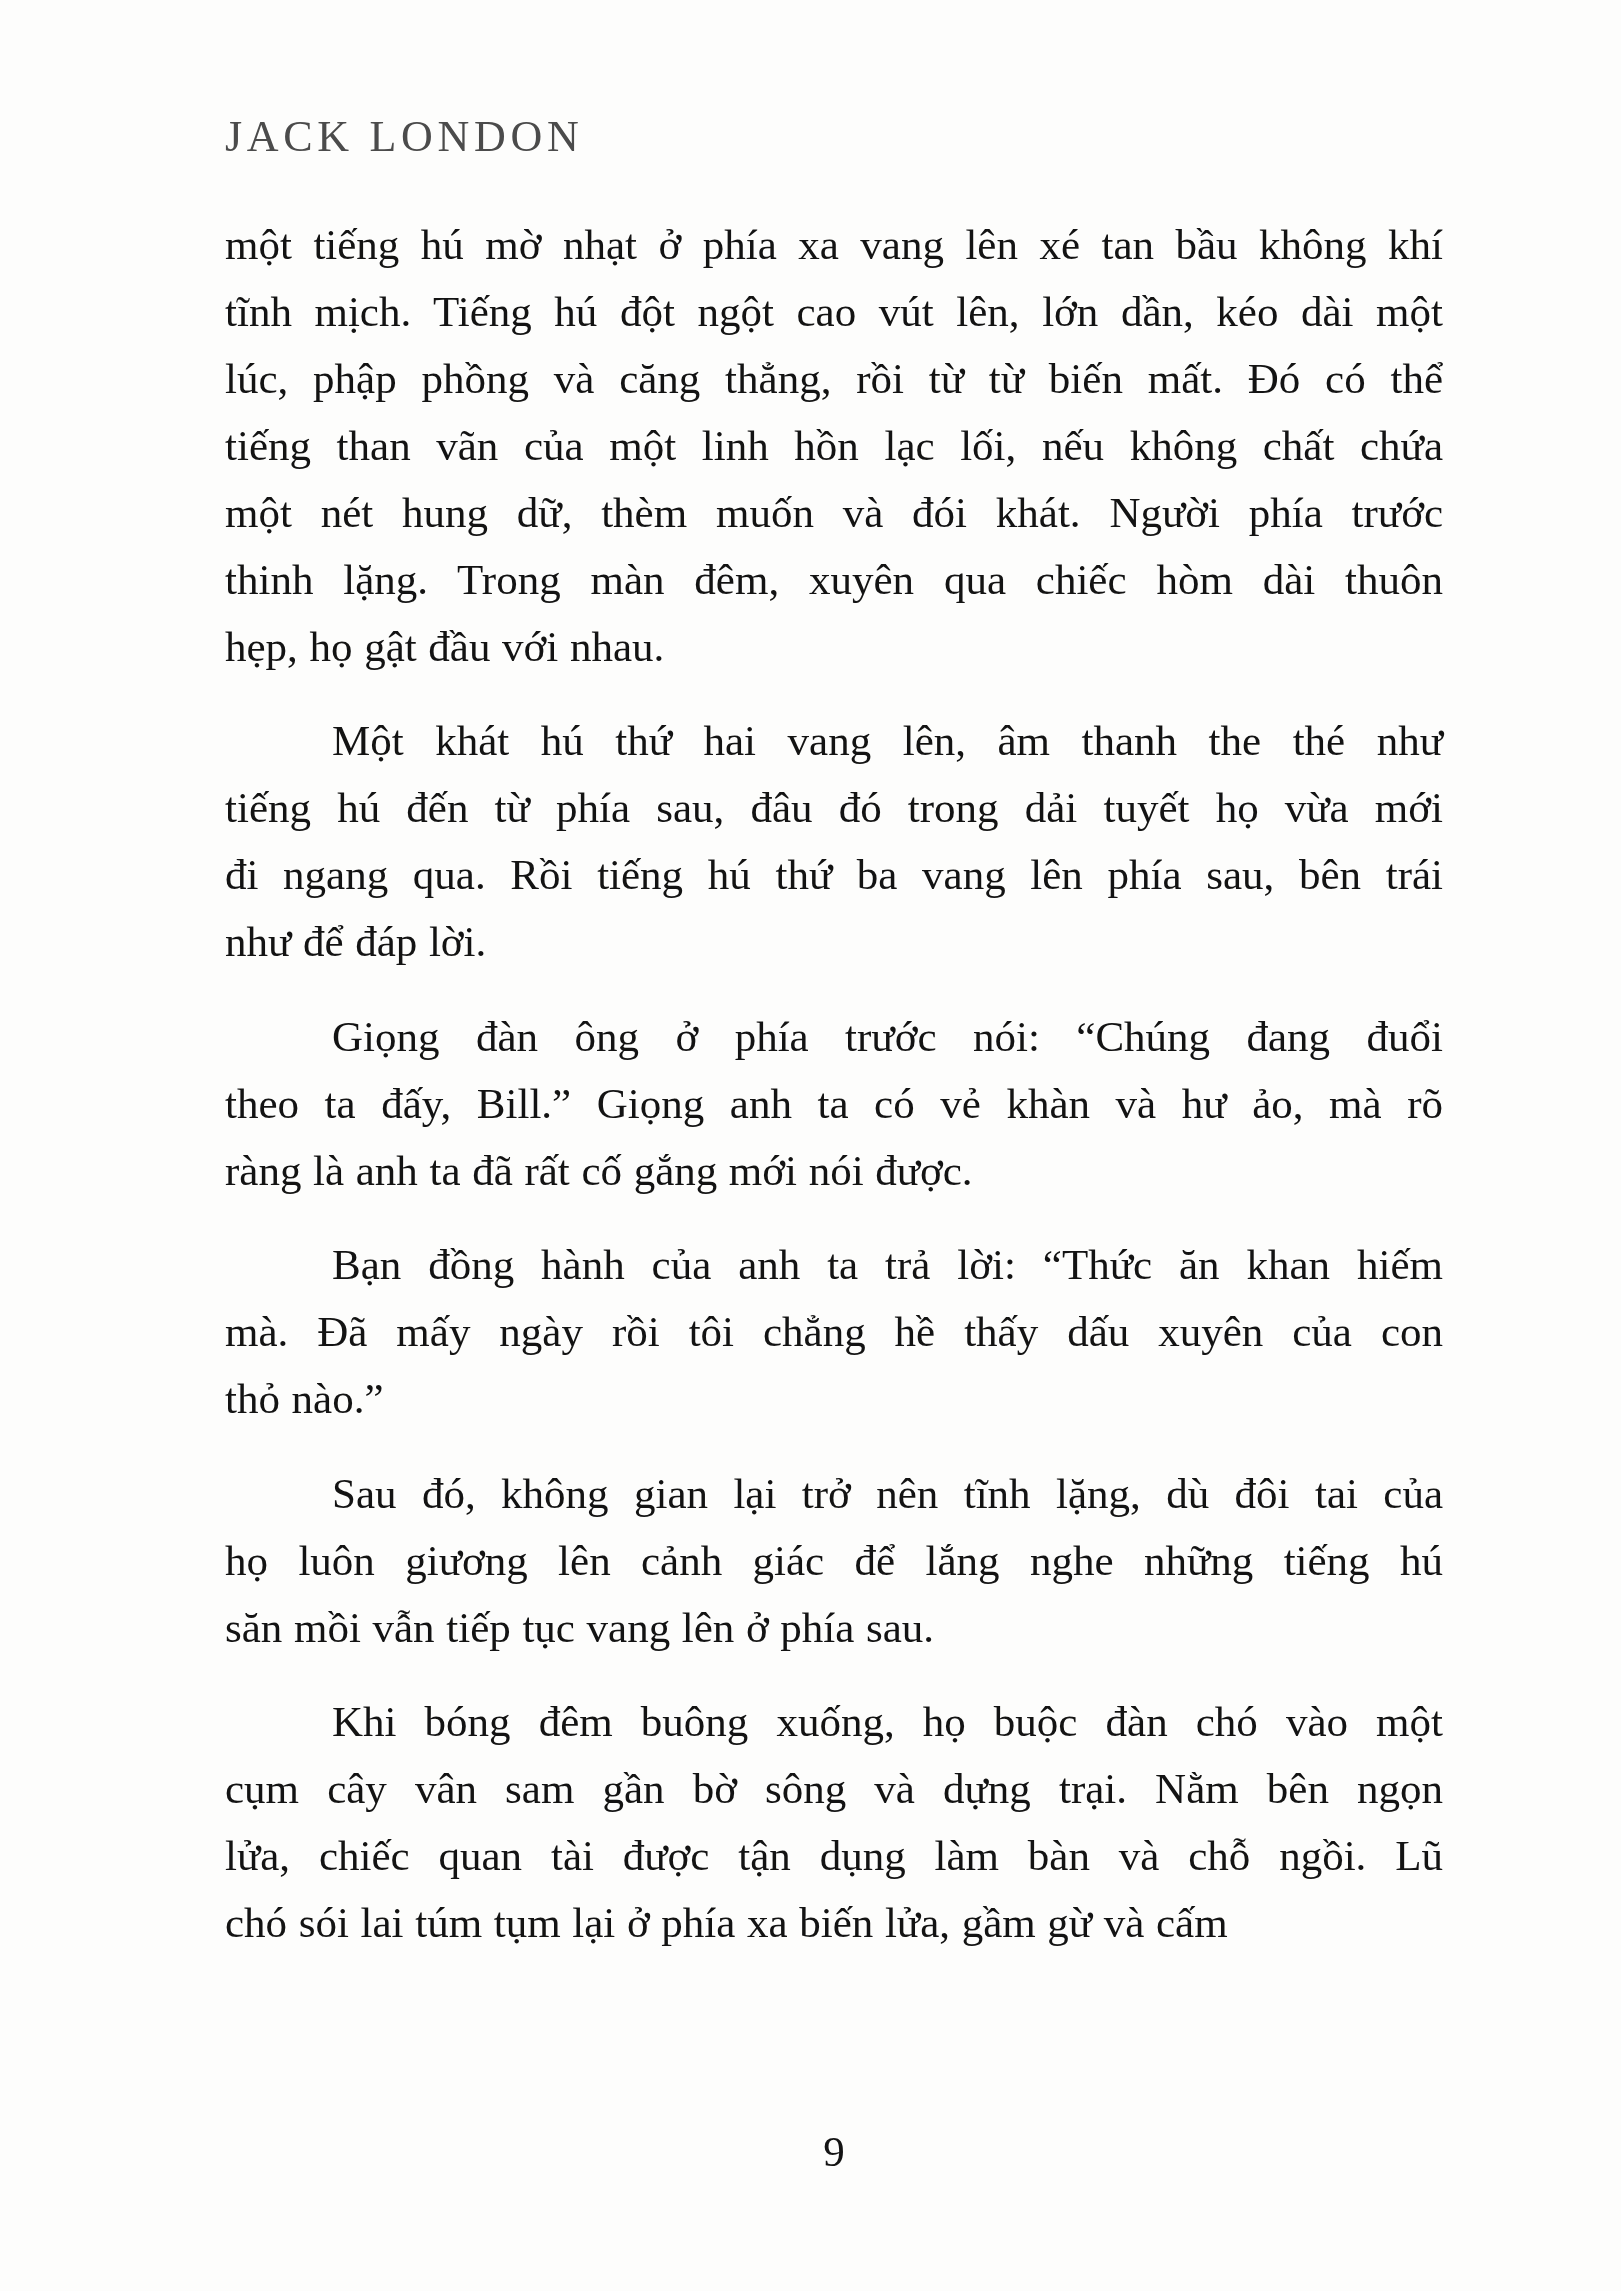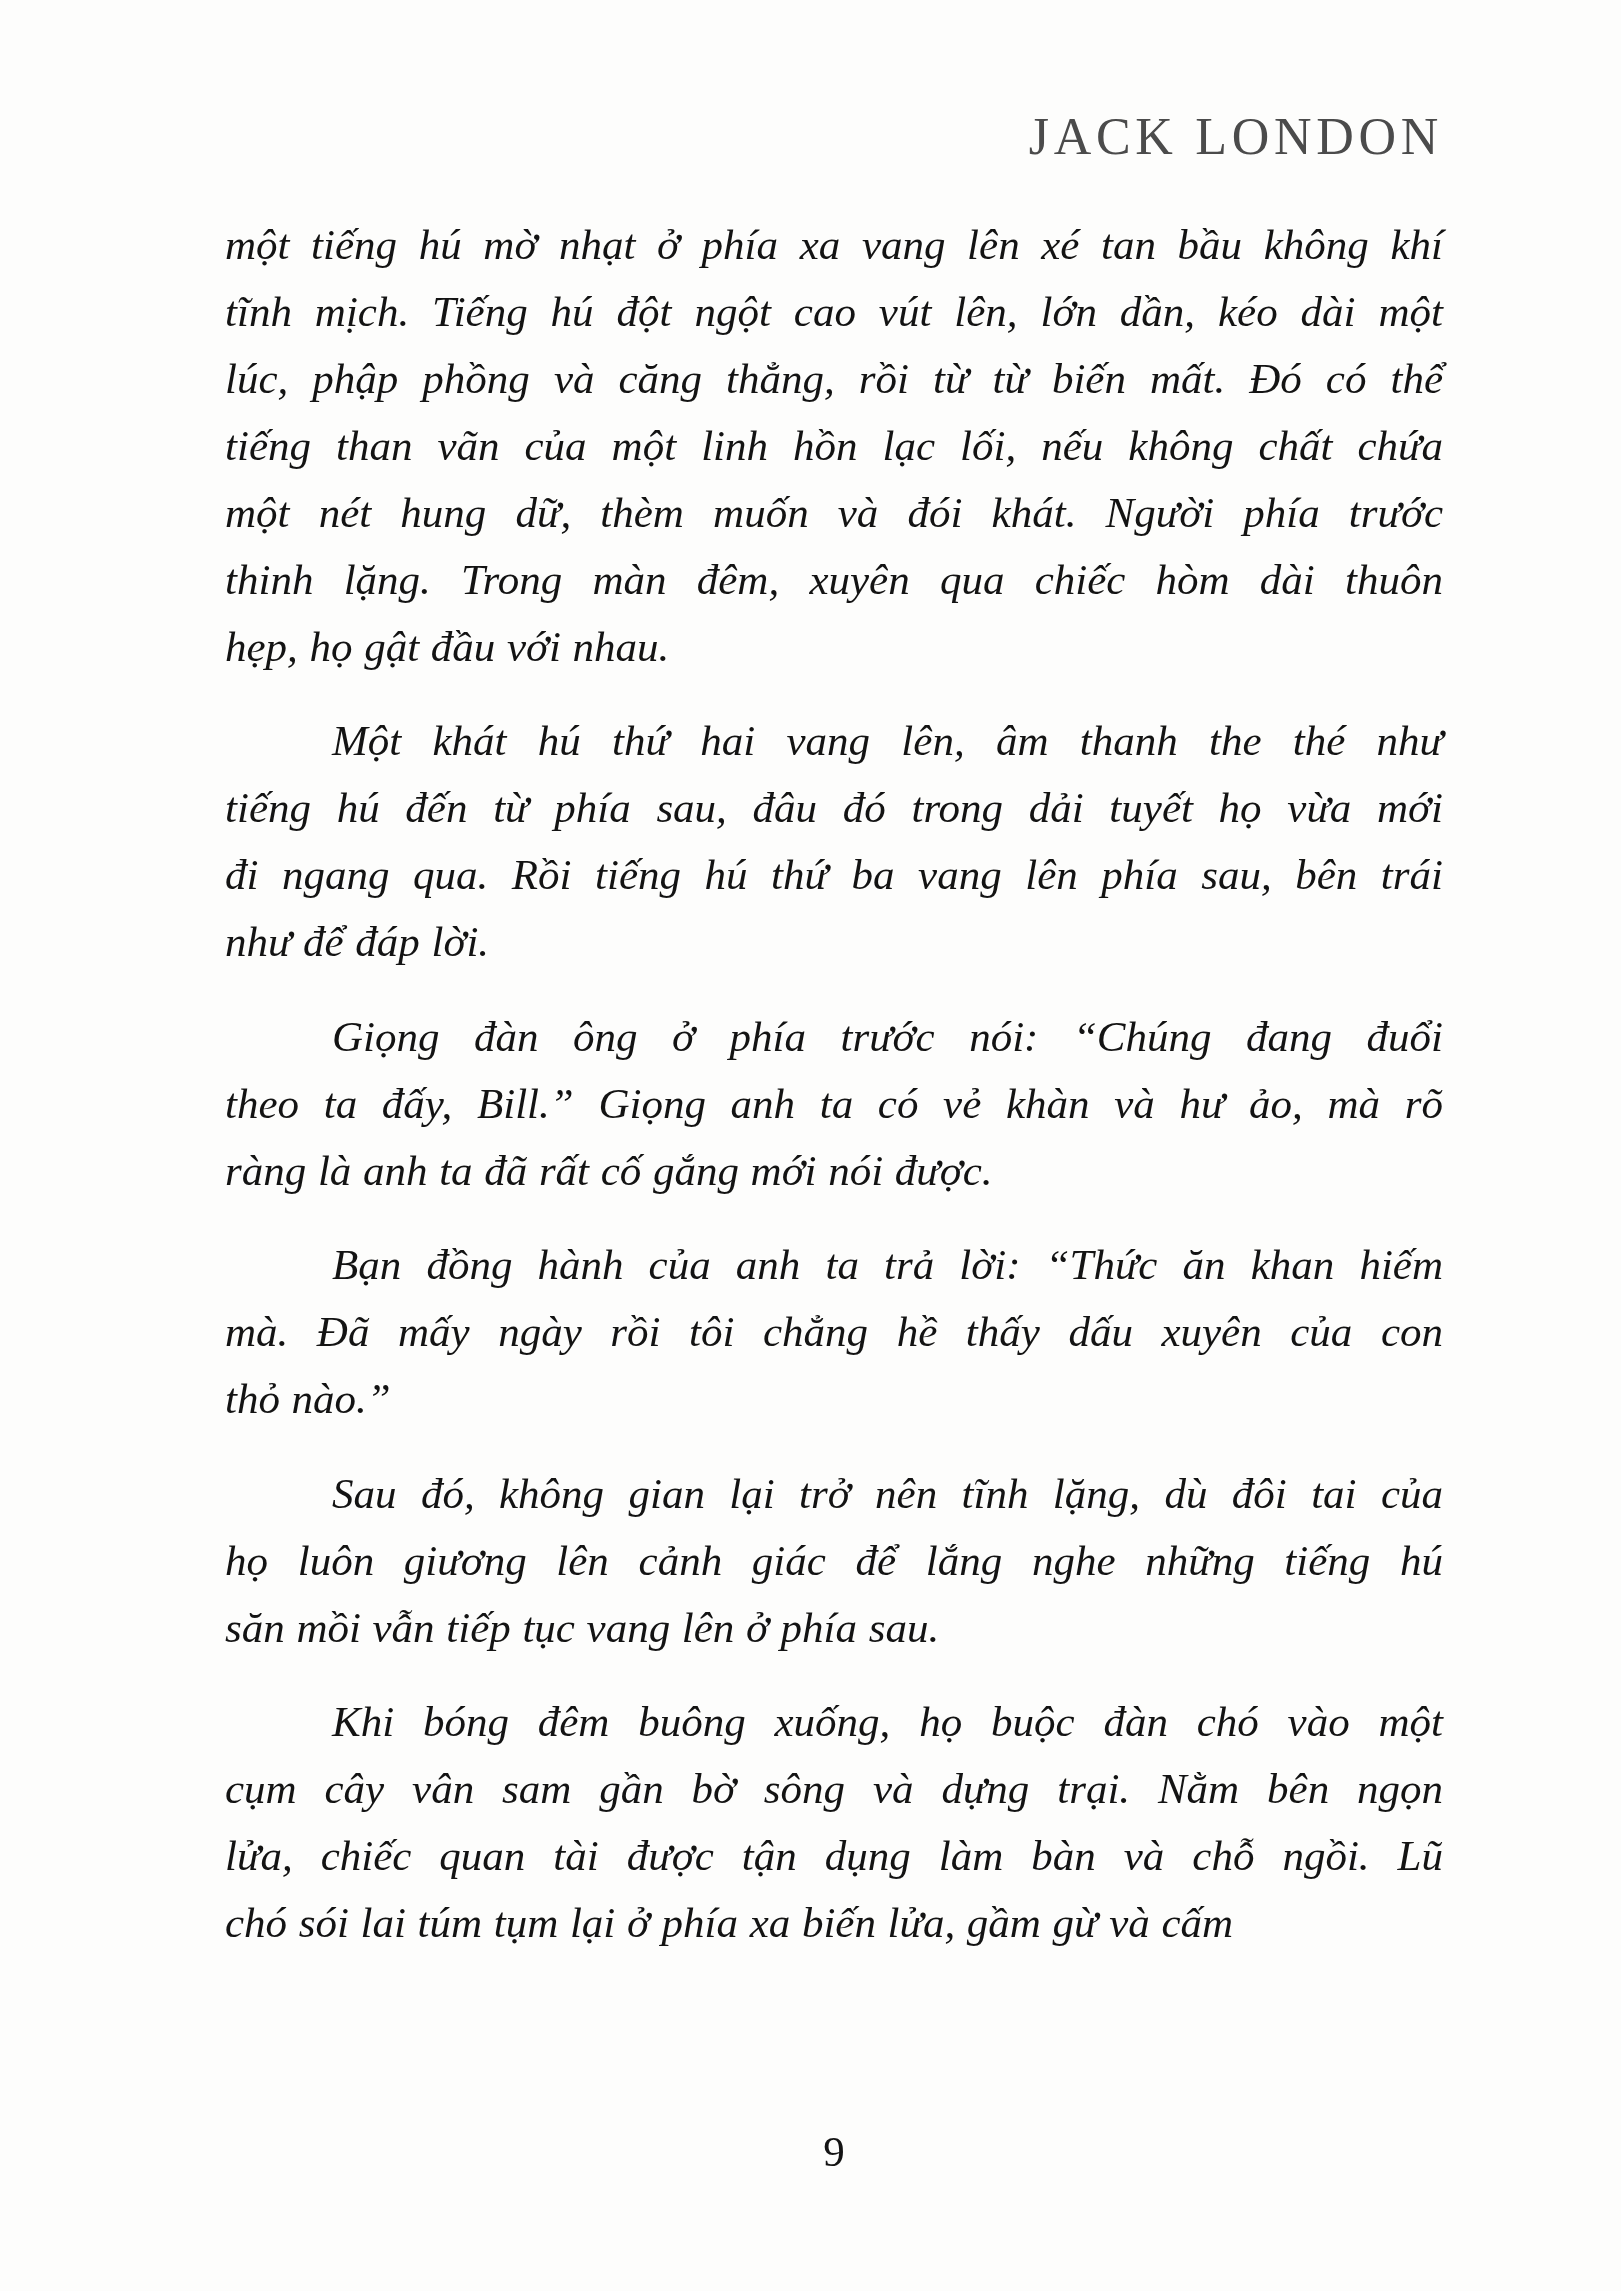--- a/index.html
+++ b/index.html
@@ -14,22 +14,22 @@
   .page {
     position: absolute;
     inset: 0;
     background: #fdfdfc;
   }
   .running-head {
     position: absolute;
     left: 225px;
     width: 1218px;
     top: 108px;
-    text-align: right;
-    font-size: 52px;
+    text-align: left;
+    font-size: 44px;
     line-height: 57px;
     letter-spacing: 4.7px;
     color: #4b4b4b;
   }
   .text-block {
     position: absolute;
     left: 225px;
     top: 211px;
     width: 1218px;
     font-size: 43px;
@@ -37,21 +37,20 @@
   }
   .paragraph { margin: 0; }
   .paragraph + .paragraph { margin-top: 27.4px; }
   .line {
     line-height: 67px;
     height: 67px;
     text-align: justify;
     text-align-last: justify;
     text-justify: inter-word;
     word-spacing: 0.9px;
-    font-style: italic;
   }
   .line.para-end {
     text-align-last: left;
   }
   .line.indented {
     text-indent: 107px;
   }
   .folio {
     position: absolute;
     left: 225px;

